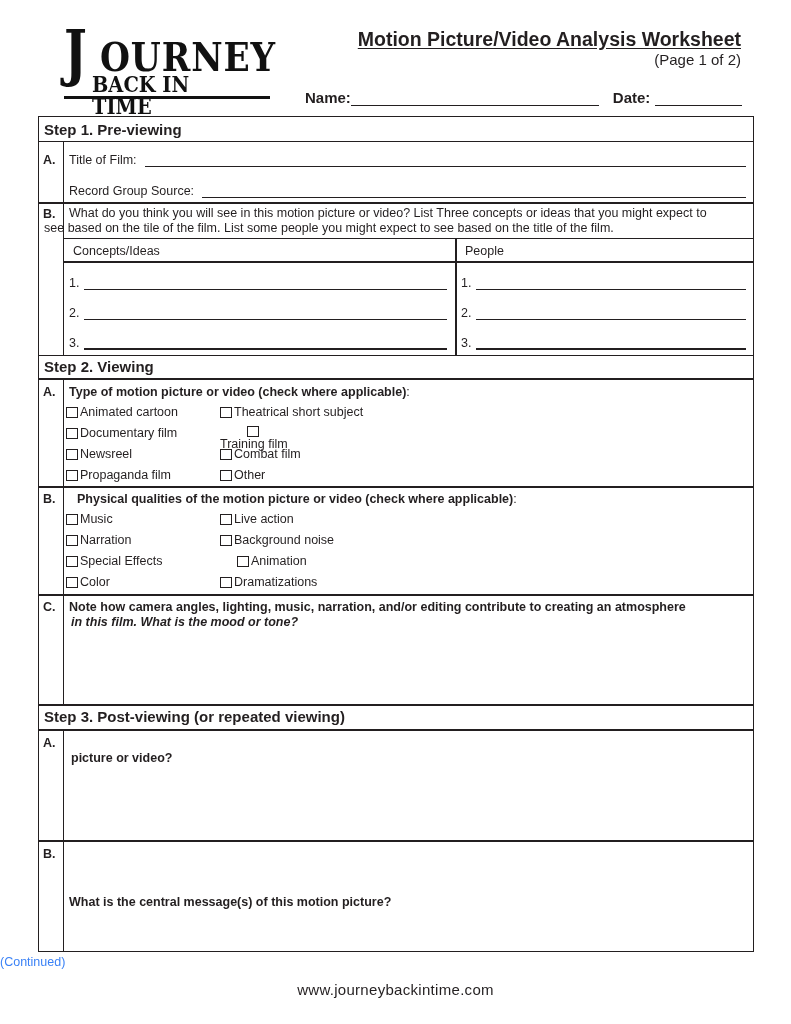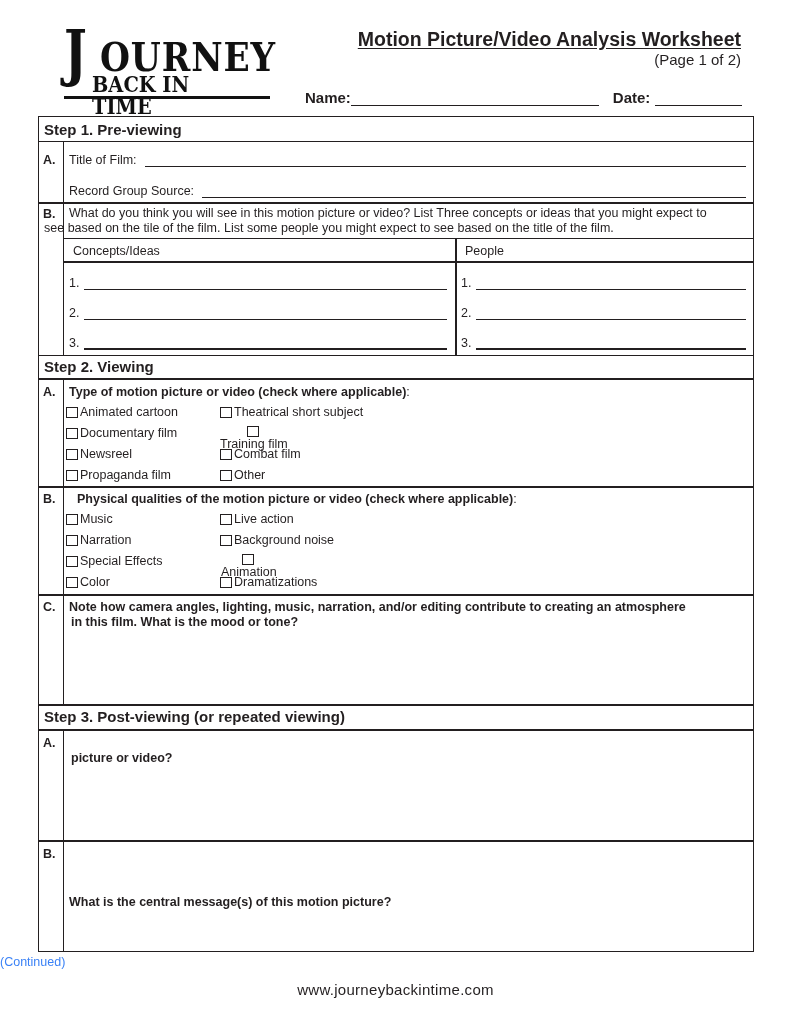--- a/index.html
+++ b/index.html
@@ -164,34 +164,34 @@
     </div>
 
   <div class="cb" style="left:181px; top:395px;">
       <span class="box"></span>
       <span>Live action</span>
     </div>
   <div class="cb" style="left:181px; top:416px;">
       <span class="box"></span>
       <span>Background noise</span>
     </div>
-  <div class="cb" style="left:182px; top:437px;flex-direction:column;">
+  <div class="cb" style="left:198px; top:437px;">
       <span class="box"></span>
       <span>Animation</span>
     </div>
   <div class="cb" style="left:181px; top:458px;">
       <span class="box"></span>
       <span>Dramatizations</span>
     </div>
 
   <div class="hline thick" style="top:477px;"></div>
 
   <div class="letter" style="top:483px;">C.</div>
   <div class="btxt" style="left:30px; top:483px;">Note how camera angles, lighting, music, narration, and/or editing contribute to creating an atmosphere</div>
-  <div class="btxt" style="left:32px; top:498px;">in this film.  What is the mood or tone?</div>
+  <div class="btxt" style="left:32px; top:498px;font-style:italic;">in this film.  What is the mood or tone?</div>
   <div class="abs" style="left:26px; top:515px; width:686px; height:70px;"></div>
 
   <div class="hline thick" style="top:587px;"></div>
 
   <div class="step" style="top:591px;">Step 3. Post-viewing (or repeated viewing)</div>
   <div class="hline thick" style="top:612px;"></div>
 
   <div class="vline" style="left:24px; top:613px; height:222px;"></div>
 
   <div class="letter" style="top:619px;">A.</div>

